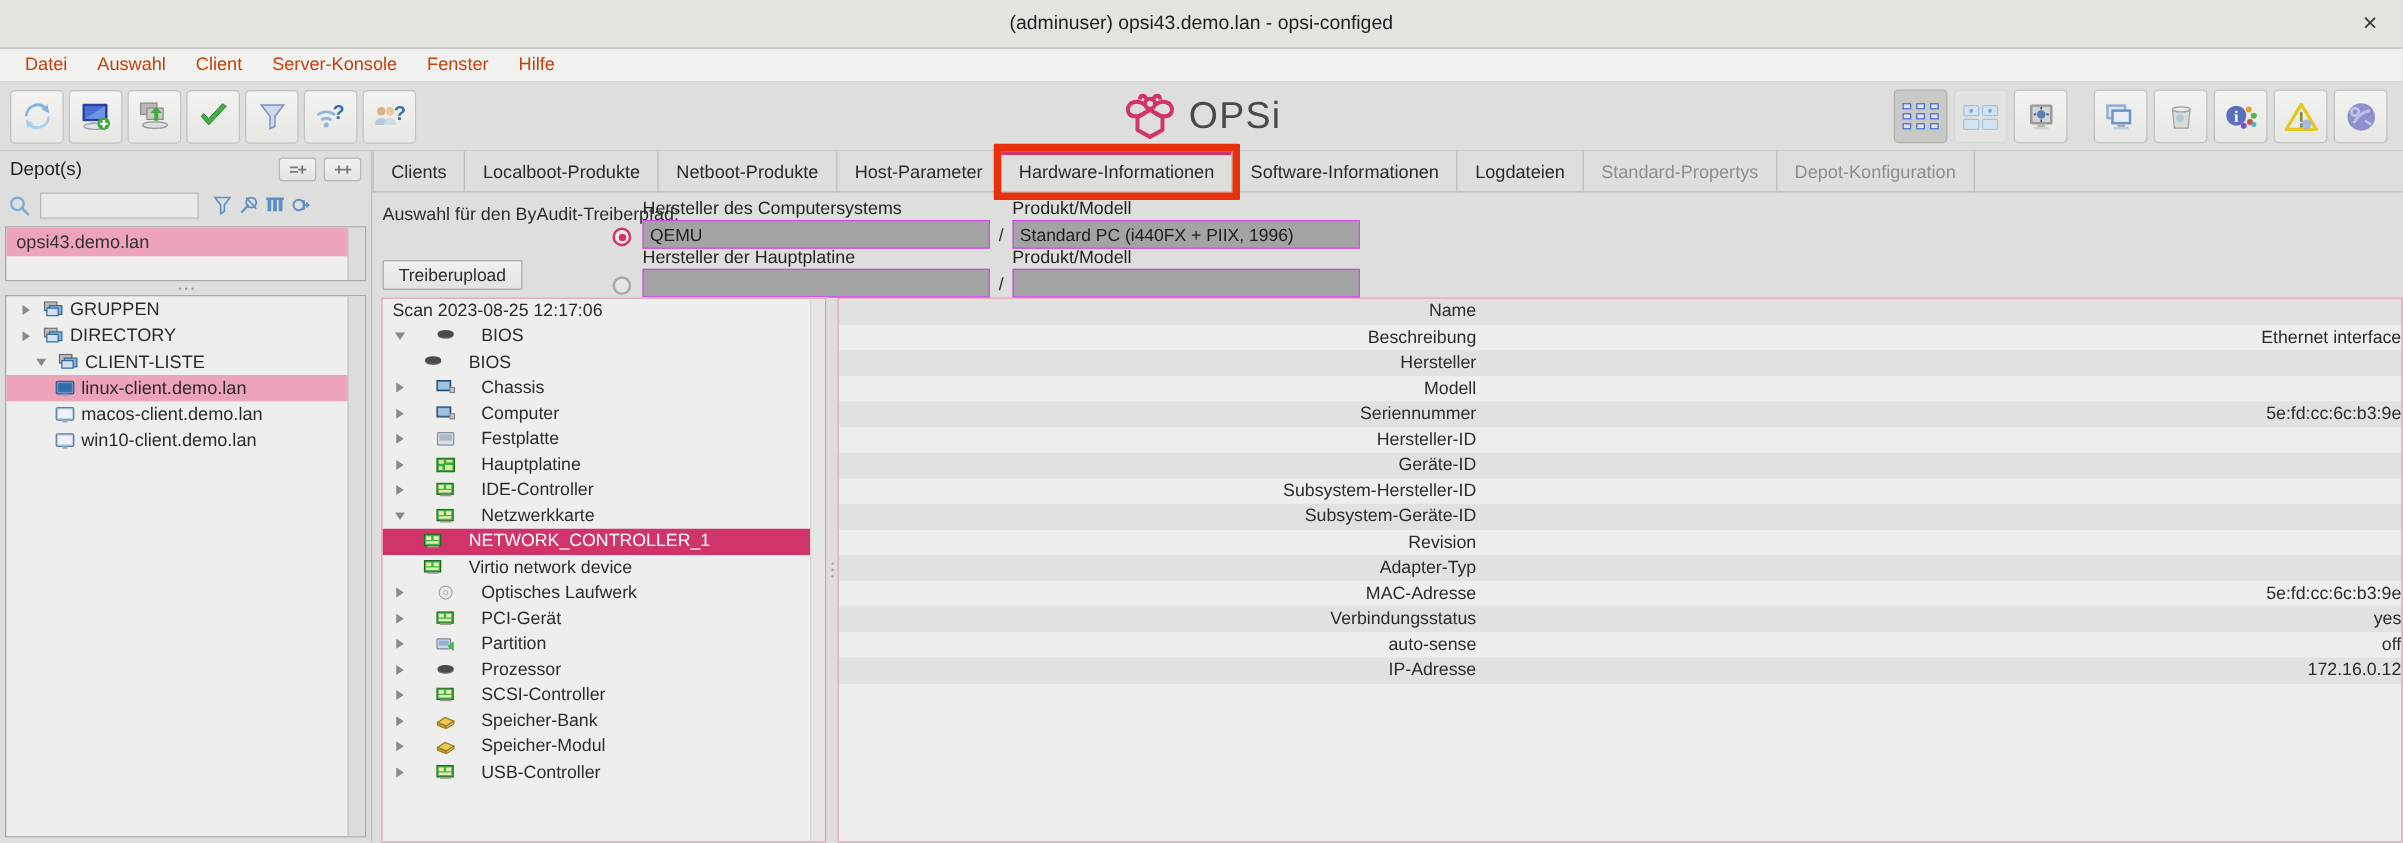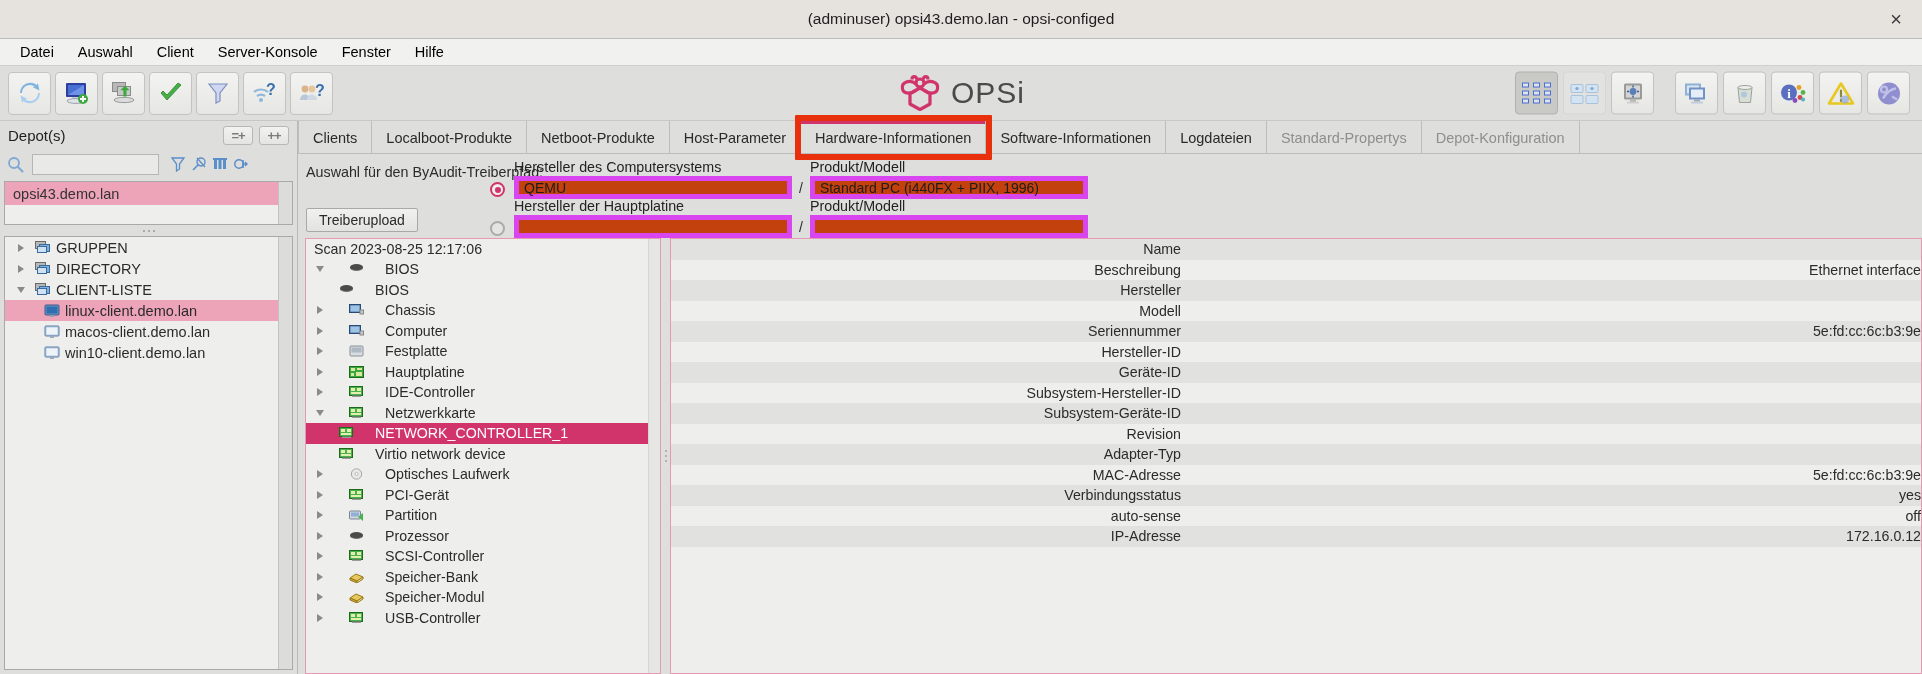--- a/index.html
+++ b/index.html
@@ -22,21 +22,21 @@
     position:absolute;right:14px;top:50%;transform:translateY(-50%);
     font-size:20px;line-height:1;color:#3a3a3a;cursor:pointer;
     width:24px;height:24px;display:flex;align-items:center;justify-content:center;
   }
 
   
   .menubar{
     height:26px;flex:0 0 26px;background:#f1f1ef;border-bottom:1px solid #cfcfcf;
     display:flex;align-items:center;padding-left:8px;gap:0;
   }
-  .menubar .mi{padding:3px 12px;font-size:14.5px;color:#000000;cursor:default;white-space:nowrap;}
+  .menubar .mi{padding:3px 12px;font-size:14.5px;color:#c2410c;cursor:default;white-space:nowrap;}
 
   
   .toolbar{
     height:54px;flex:0 0 54px;background:#dededc;border-bottom:1px solid #c7c7c7;
     display:flex;align-items:center;position:relative;
   }
   .tbleft{display:flex;align-items:center;gap:4px;padding-left:8px;}
   .tbright{display:flex;align-items:center;gap:5px;position:absolute;right:12px;top:50%;transform:translateY(-50%);}
   .tbtn{
     width:43px;height:43px;border:1px solid #c3c3c3;border-radius:4px;
@@ -126,21 +126,21 @@
   .balabel{padding-top:4px;white-space:nowrap;font-size:14.3px;}
   .bafields{display:flex;flex-direction:column;margin-left:4px;}
   .bacap{font-size:14.3px;color:#232323;height:17px;line-height:17px;}
   .radio{
     width:15px;height:15px;border-radius:50%;border:2px solid #d1336b;box-sizing:border-box;
     display:flex;align-items:center;justify-content:center;margin:0 9px 2px 0;background:#eeeeec;cursor:pointer;
   }
   .radio.off{border-color:#aaa;background:#e4e4e2;}
   .radio i{width:6px;height:6px;border-radius:50%;background:#d1336b;display:block;}
   .txtfield{
-    height:23px;border:5px solid #d946ef;background:#c2410c;box-sizing:border-box;
+    height:23px;border:1px solid #d946ef;background:#a3a3a3;box-sizing:border-box;
     display:flex;align-items:center;padding:0 5px;font-size:14px;color:#1d1d1d;
   }
   .slash{margin:0 7px 3px 7px;font-size:14px;}
   .btnplain{
     height:24px;border:1px solid #a9a9a9;border-radius:2px;background:linear-gradient(#f1f1ef,#e2e2df);
     display:inline-flex;align-items:center;padding:0 12px;font-size:14px;cursor:pointer;box-sizing:border-box;
   }
 
   
   .hwarea{flex:1 1 auto;display:flex;min-height:0;padding:0 0 0 0;}
@@ -437,21 +437,21 @@
             </span>
           <span class="icn">
             <svg width="16" height="14" viewBox="0 0 16 14">
                 <rect x="0.5" y="0.5" width="10" height="7" fill="#b8b8b8" stroke="#6a6a6a"></rect>
                 <rect x="4.5" y="3.5" width="10" height="7" fill="#7fb0e0" stroke="#3a6a9a"></rect>
                 <rect x="2.5" y="5.5" width="9" height="6" fill="#cfe2f4" stroke="#3a6a9a"></rect>
               </svg>
           </span>
           <span>DIRECTORY</span>
         </div>
-        <div class="tnode" style="padding-left:8px">
+        <div class="tnode" style="padding-left:20px">
           <span class="tw">
               <span class="tri open"></span>
             </span>
           <span class="icn">
             <svg width="16" height="14" viewBox="0 0 16 14">
                 <rect x="0.5" y="0.5" width="10" height="7" fill="#b8b8b8" stroke="#6a6a6a"></rect>
                 <rect x="4.5" y="3.5" width="10" height="7" fill="#7fb0e0" stroke="#3a6a9a"></rect>
                 <rect x="2.5" y="5.5" width="9" height="6" fill="#cfe2f4" stroke="#3a6a9a"></rect>
               </svg>
           </span>

